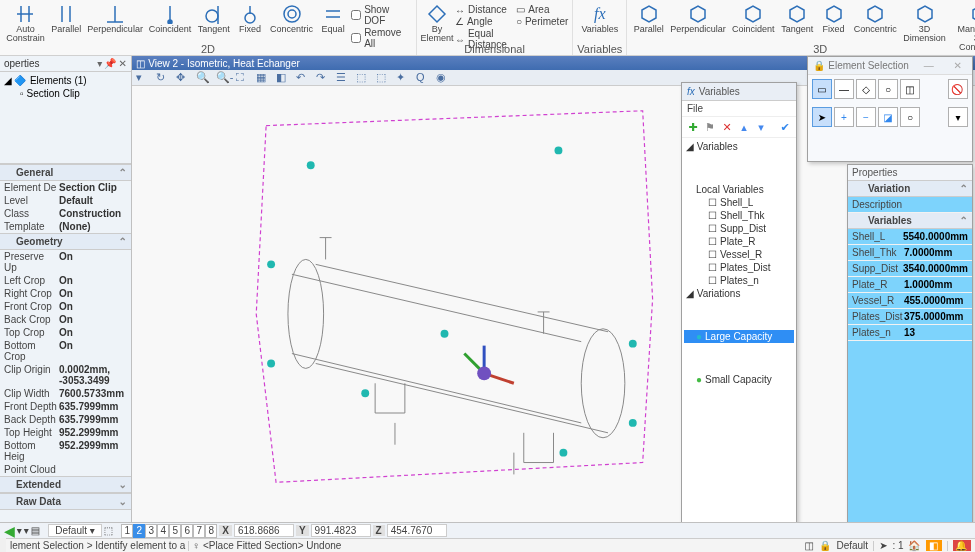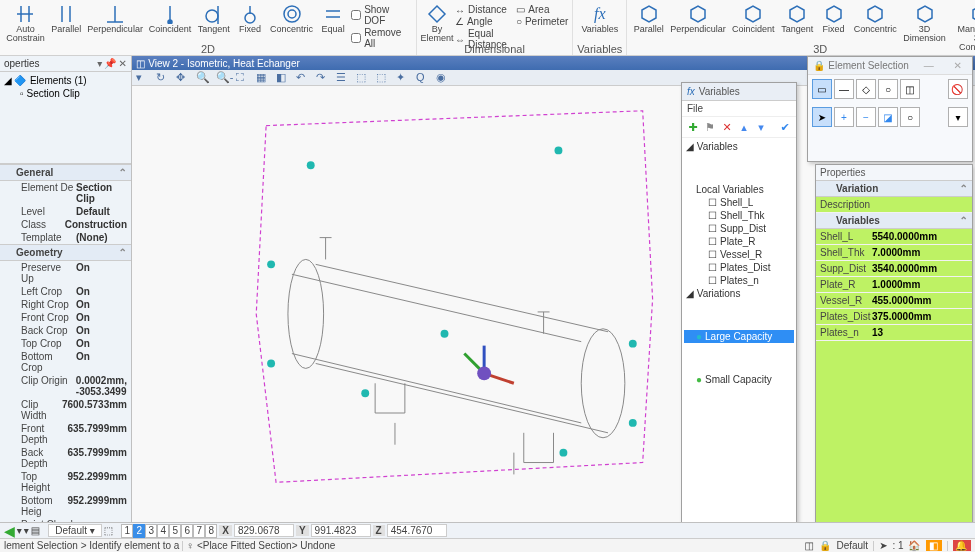--- a/index.html
+++ b/index.html
@@ -17,21 +17,21 @@
 .main { position:absolute; top:56px; left:0; right:0; bottom:30px; display:flex; }
 .left-panel { width:132px; background:#eef3f8; border-right:1px solid #c0c0c0; position:relative;}
 .panel-title { padding:2px 4px; font-size:10px; color:#333; border-bottom:1px solid #ccc;}
 .panel-title .sysbtn { float:right; margin-left:2px; color:#666; cursor:pointer;}
 .tree-area { padding:2px 4px; height:92px; border-bottom:1px solid #ccc;}
 .tree-line { display:flex; align-items:center; gap:3px; padding:1px 0;}
 .sub-panel { border-top:1px solid #ccc;}
 .sub-hdr { background:#e3ebf5; padding:2px 16px; font-size:10px; font-weight:bold; color:#444; border-bottom:1px solid #ccc; position:relative;}
 .sub-hdr .chev { position:absolute; right:4px; top:2px; color:#888;}
 .prop-row { display:flex; padding:1px 4px; font-size:9px; color:#333;}
-.prop-row .k { width:55px; color:#444;margin-left:17px;}
+.prop-row .k { width:55px; color:#444;}
 .prop-row .v { flex:1; font-weight:bold;}
 .viewport { flex:1; position:relative; background:#f5f5f5;}
 .view-header { height:14px; background:linear-gradient(#5a7fbf,#3f6cb0); color:#fff; display:flex; align-items:center; padding:0 4px; font-size:10px;}
 .view-header .winbtn { margin-left:auto; display:flex; gap:2px;}
 .view-header .winbtn span { width:15px; height:12px; background:#6a8ec8; display:flex; align-items:center; justify-content:center; font-size:9px; cursor:pointer;}
 .view-toolbar { height:16px; background:#e8edf3; border-bottom:1px solid #ccc; display:flex; align-items:center; gap:6px; padding:0 4px;}
 .view-toolbar span { width:14px; height:14px; color:#4a6ea0; font-size:11px; cursor:pointer;}
 .canvas { position:absolute; top:30px; left:0; right:0; bottom:0; background:#f8f8f8;}
 .float-panel { position:absolute; background:#fff; border:1px solid #a0a0a0; box-shadow:2px 2px 4px rgba(0,0,0,.2); font-size:10px;}
 .fp-vars { right:178px; top:82px; width:116px; bottom:20px;}
@@ -43,35 +43,35 @@
 .fp-vars .tree .node { display:flex; align-items:center; gap:3px; padding:1px 2px; color:#333;}
 .fp-vars .tree .node.sel { background:#2f8ef4; color:#fff;}
 .fp-vars .tree .node.indent1{ padding-left:12px;margin-top:30px;}
 .fp-vars .tree .node.indent2{ padding-left:24px;}
 .fp-elsel { right:2px; top:56px; width:166px; height:106px; background:#f7f9fc;}
 .fp-elsel .hdr { background:#eef2f7; color:#777; padding:3px 5px; display:flex; align-items:center; border-bottom:1px solid #ddd;}
 .fp-elsel .hdr .x{ margin-left:auto; padding:0 5px; color:#aaa; cursor:pointer;}
 .fp-elsel .tool-row { display:flex; align-items:center; gap:2px; padding:4px;}
 .fp-elsel .tool-row .tbtn { width:20px; height:20px; border:1px solid #b0b0b0; background:#fff; display:flex; align-items:center; justify-content:center; cursor:pointer;}
 .fp-elsel .tool-row .tbtn.active{ background:#c7dffb; border-color:#5a9ce0;}
-.fp-props { right:2px; top:164px; width:158px; bottom:20px; background:#bef264;}
+.fp-props { right:2px; top:164px; width:126px; bottom:20px; background:#7dd3fc;}
 .fp-props .hdr { padding:2px 4px; color:#555; border-bottom:1px solid #ccc; background:#f3f6fa;}
 .fp-props .sec { background:#e3ebf5; padding:2px 20px; font-weight:bold; color:#444; border-bottom:1px solid #ccc; position:relative;}
 .fp-props .sec .chev{ position:absolute; right:4px; top:2px; color:#888;}
 .fp-props .row { display:flex; padding:2px 4px; border-bottom:1px solid #f2f2f2;}
 .fp-props .row .k{ width:52px; color:#444;}
 .fp-props .row .v{ flex:1; font-weight:bold; text-align:left;}
 .bottom-bar { position:absolute; left:0; right:0; bottom:14px; height:16px; background:#eef2f7; border-top:1px solid #c0c0c0; display:flex; align-items:center; gap:2px; padding:0 4px; font-size:10px; color:#444;}
 .bottom-bar .coord-lbl { background:#e0e0e0; padding:0 3px; font-weight:bold;}
 .bottom-bar .coord-val { background:#fff; border:1px solid #ccc; padding:0 3px; min-width:60px;}
 .bottom-bar .level-drop { background:#fff; border:1px solid #ccc; padding:0 6px; margin-left:6px;}
 .step-tabs { display:flex; margin-left:6px;}
 .step-tabs span { width:12px; height:14px; border:1px solid #bbb; display:flex;align-items:center;justify-content:center; background:#fff; cursor:pointer;}
 .step-tabs span.active{ background:#3a8ee8; color:#fff; border-color:#3a8ee8;}
-.status-bar { position:absolute; left:0; right:0; bottom:0; height:14px; background:#f4f4f4; border-top:1px solid #ccc; display:flex; align-items:center; gap:3px; padding:0 4px; font-size:9px; color:#444;}
+.status-bar { position:absolute; left:6px; right:0; bottom:0; height:14px; background:#f4f4f4; border-top:1px solid #ccc; display:flex; align-items:center; gap:3px; padding:0 4px; font-size:9px; color:#444;}
 .status-bar .sep{ width:1px; height:10px; background:#ccc;}
 .status-bar .right { margin-left:auto; display:flex; align-items:center; gap:5px;}
 .icon-svg{ width:20px; height:20px; stroke:#2d6fb8; fill:none; stroke-width:1.5;}
 </style>
 </head>
 <body>
 
 <div class="ribbon">
   <div class="ribbon-group">
     <div class="ribbon-buttons">
@@ -554,21 +554,21 @@
       <span>1</span>
       <span class="active">2</span>
       <span>3</span>
       <span>4</span>
       <span>5</span>
       <span>6</span>
       <span>7</span>
       <span>8</span>
     </div>
   <span class="coord-lbl">X</span>
-  <span class="coord-val">829.0678</span>
+  <span class="coord-val">618.8686</span>
   <span class="coord-lbl">Y</span>
   <span class="coord-val">991.4823</span>
   <span class="coord-lbl">Z</span>
   <span class="coord-val">454.7670</span>
 </div>
 
 <div class="status-bar">
   <span>lement Selection &gt; Identify element to a</span>
   <span class="sep"></span>
   <span>♀</span>

